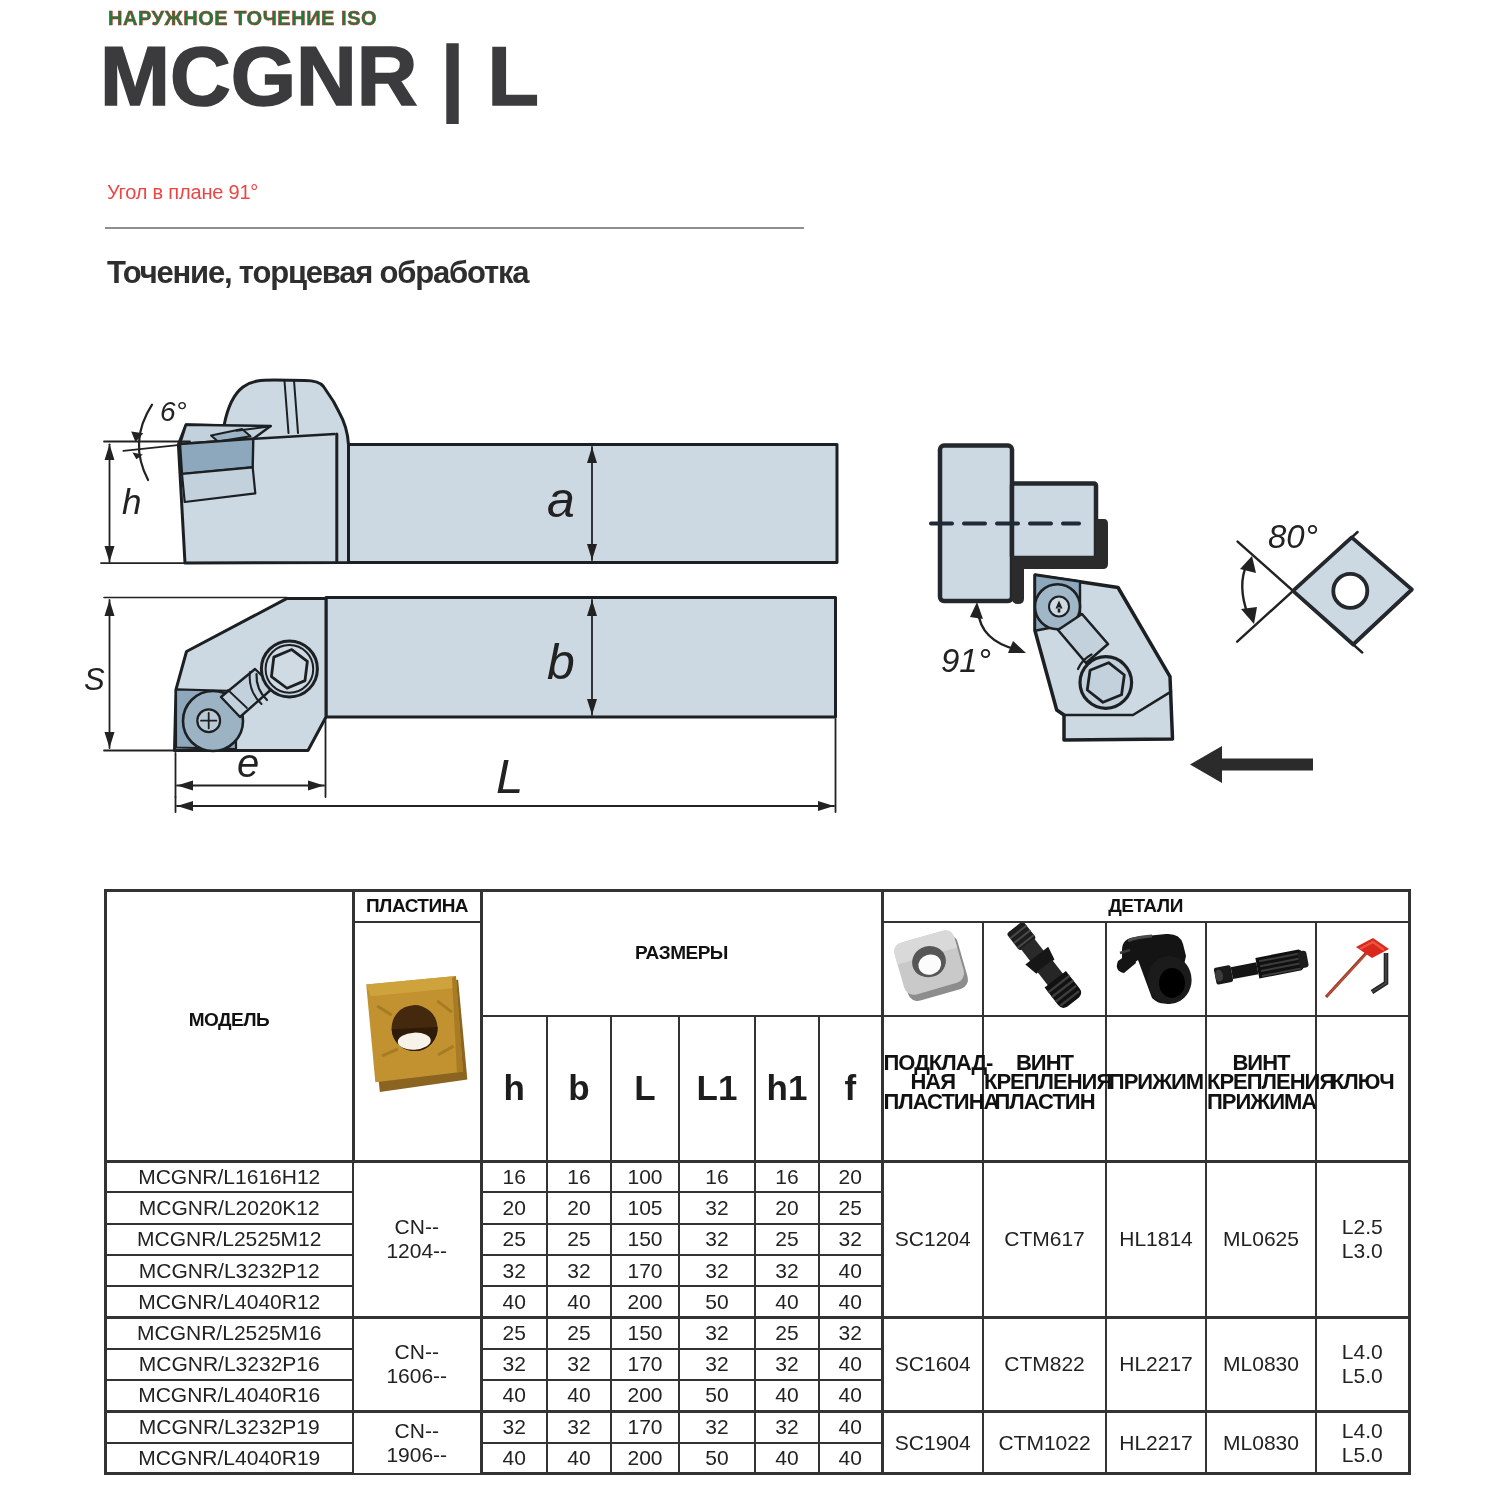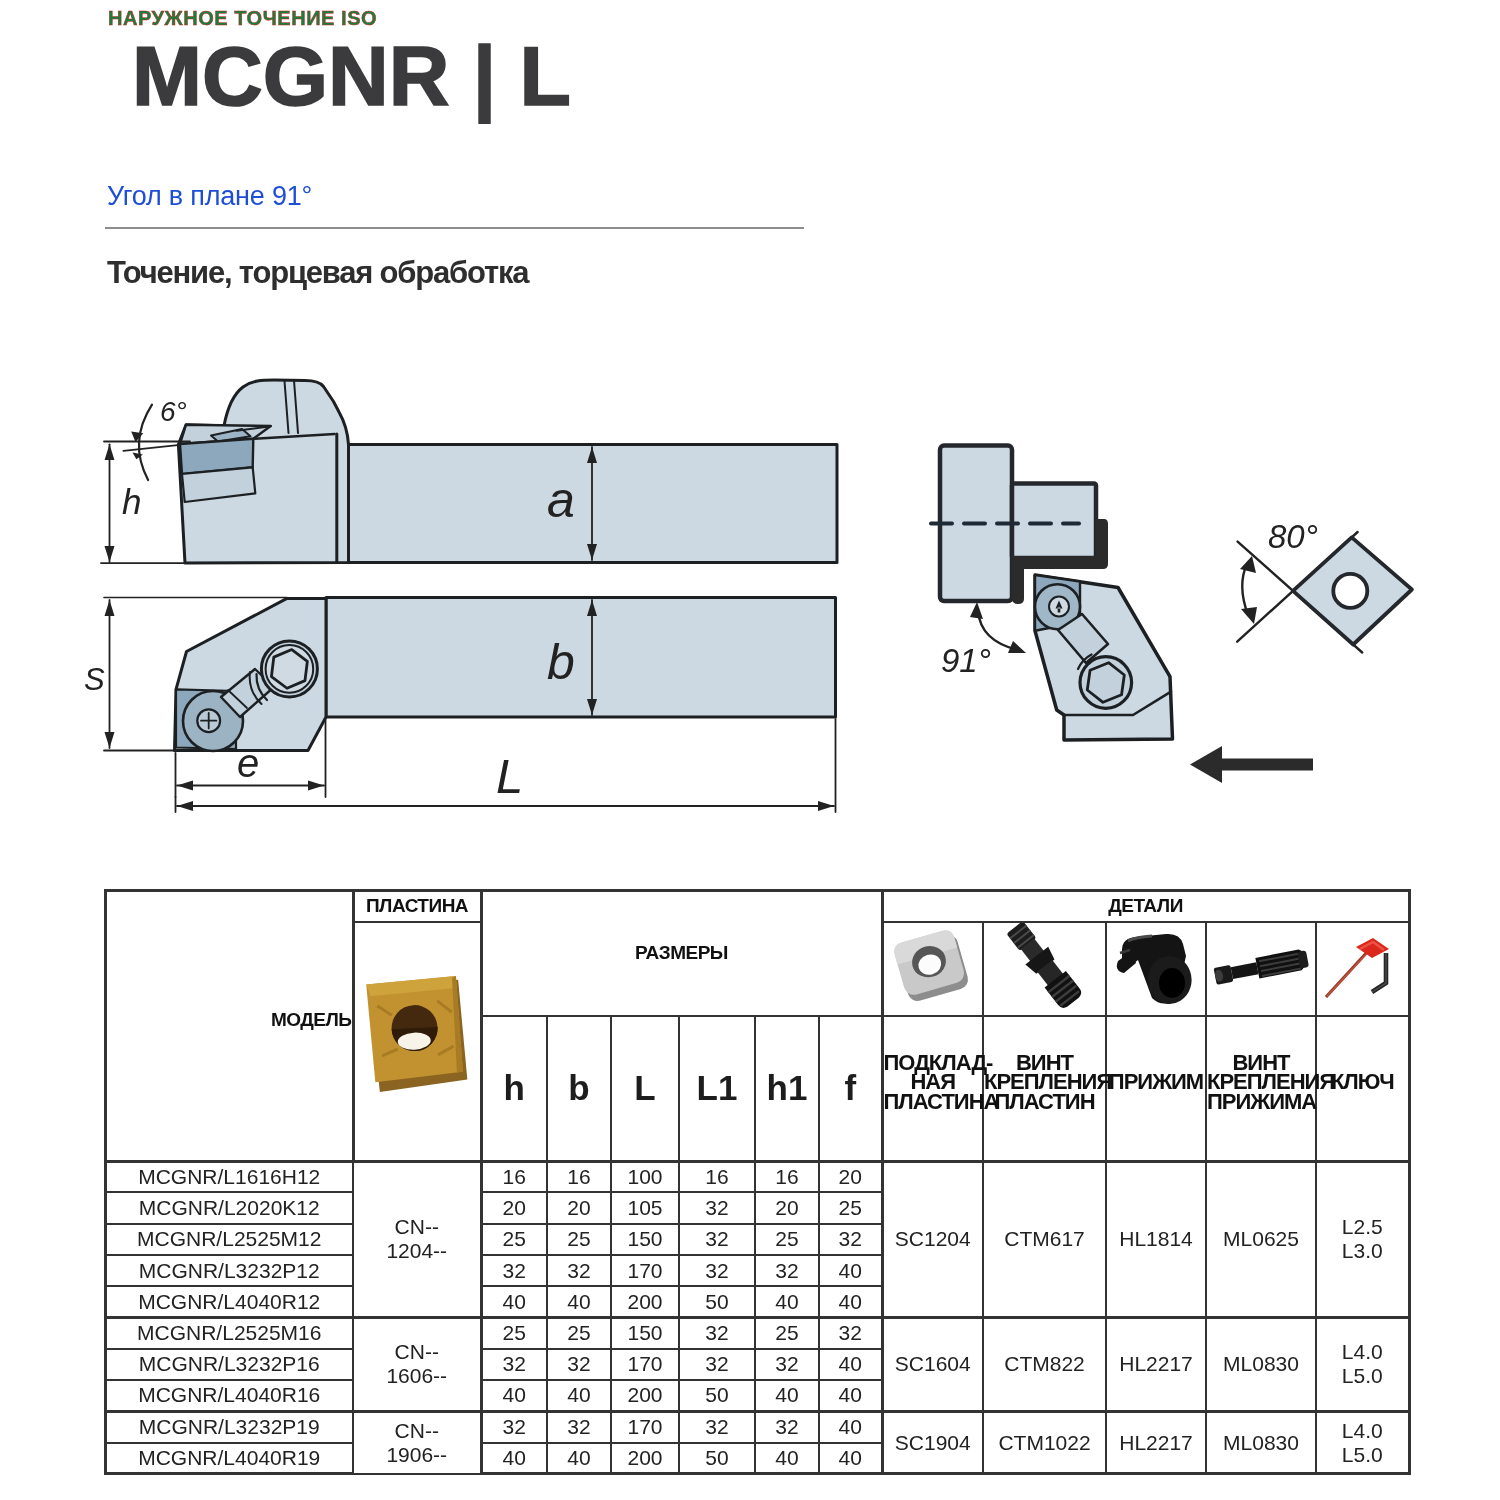--- a/index.html
+++ b/index.html
@@ -15,23 +15,23 @@
   .bl{border-left-width:3px !important;}
   .br{border-right-width:3px !important;}
   .bt{border-top-width:3px !important;}
   .bb{border-bottom-width:3px !important;}
 </style>
 </head>
 <body>
 
 <div class="abs" style="left:108px;top:6.5px;font-size:20px;font-weight:bold;color:#15803d;letter-spacing:0.55px;-webkit-text-stroke:0.5px #cf1b1b;">НАРУЖНОЕ ТОЧЕНИЕ ISO</div>
 
-<div class="abs" style="left:100px;top:28px;font-size:84px;font-weight:bold;color:#3b3b3d;letter-spacing:0px;margin-left:32px;-webkit-text-stroke:1.7px #3b3b3d;">MCGNR | L</div>
-
-<div class="abs" style="left:107px;top:180.5px;font-size:27px;color:#1d4ed8;letter-spacing:-0.2px;">Угол в плане 91°</div>
+<div class="abs" style="left:100px;top:28px;font-size:84px;font-weight:bold;color:#3b3b3d;letter-spacing:0px;-webkit-text-stroke:1.7px #3b3b3d;">MCGNR | L</div>
+
+<div class="abs" style="left:107px;top:180.5px;font-size:20px;color:#ef4444;letter-spacing:-0.2px;">Угол в плане 91°</div>
 
 <div class="abs" style="left:105px;top:227px;width:699px;height:1.6px;background:#8c8e90;"></div>
 
 <div class="abs" style="left:107px;top:255px;font-size:31px;font-weight:bold;color:#2e2e2e;letter-spacing:-1.2px;">Точение, торцевая обработка</div>
 
 <svg class="abs" style="left:0;top:360px;" width="1500" height="520" viewBox="0 0 1500 520">
 <defs>
 <marker id="ae" markerWidth="18" markerHeight="12" refX="16" refY="5.5" orient="auto" markerUnits="userSpaceOnUse">
   <path d="M0,0.5 L16,5.5 L0,10.5 Z" fill="#222"></path>
 </marker>
@@ -180,21 +180,21 @@
         <col style="width:63px">
 <col style="width:101px">
         <col style="width:123px">
         <col style="width:100px">
 <col style="width:110px">
         <col style="width:93px">
 </colgroup>
 
 <tbody>
         <tr style="height:32px;">
-  <td class="hb bt bl br" rowspan="3" style="padding-bottom:11px;text-align:right;">МОДЕЛЬ</td>
+  <td class="hb bt bl br" rowspan="3" style="padding-bottom:11px;">МОДЕЛЬ</td>
   <td class="hb bt br">ПЛАСТИНА</td>
   <td class="hb bt br" colspan="6" rowspan="2">РАЗМЕРЫ</td>
   <td class="hb bt br" colspan="5">ДЕТАЛИ</td>
 </tr>
 
 <tr style="height:91px;">
   <td rowspan="2" class="br" id="plateimg">
     
     <svg width="124" height="230" viewBox="0 0 124 230">
       <g transform="rotate(-3 62 112)">

